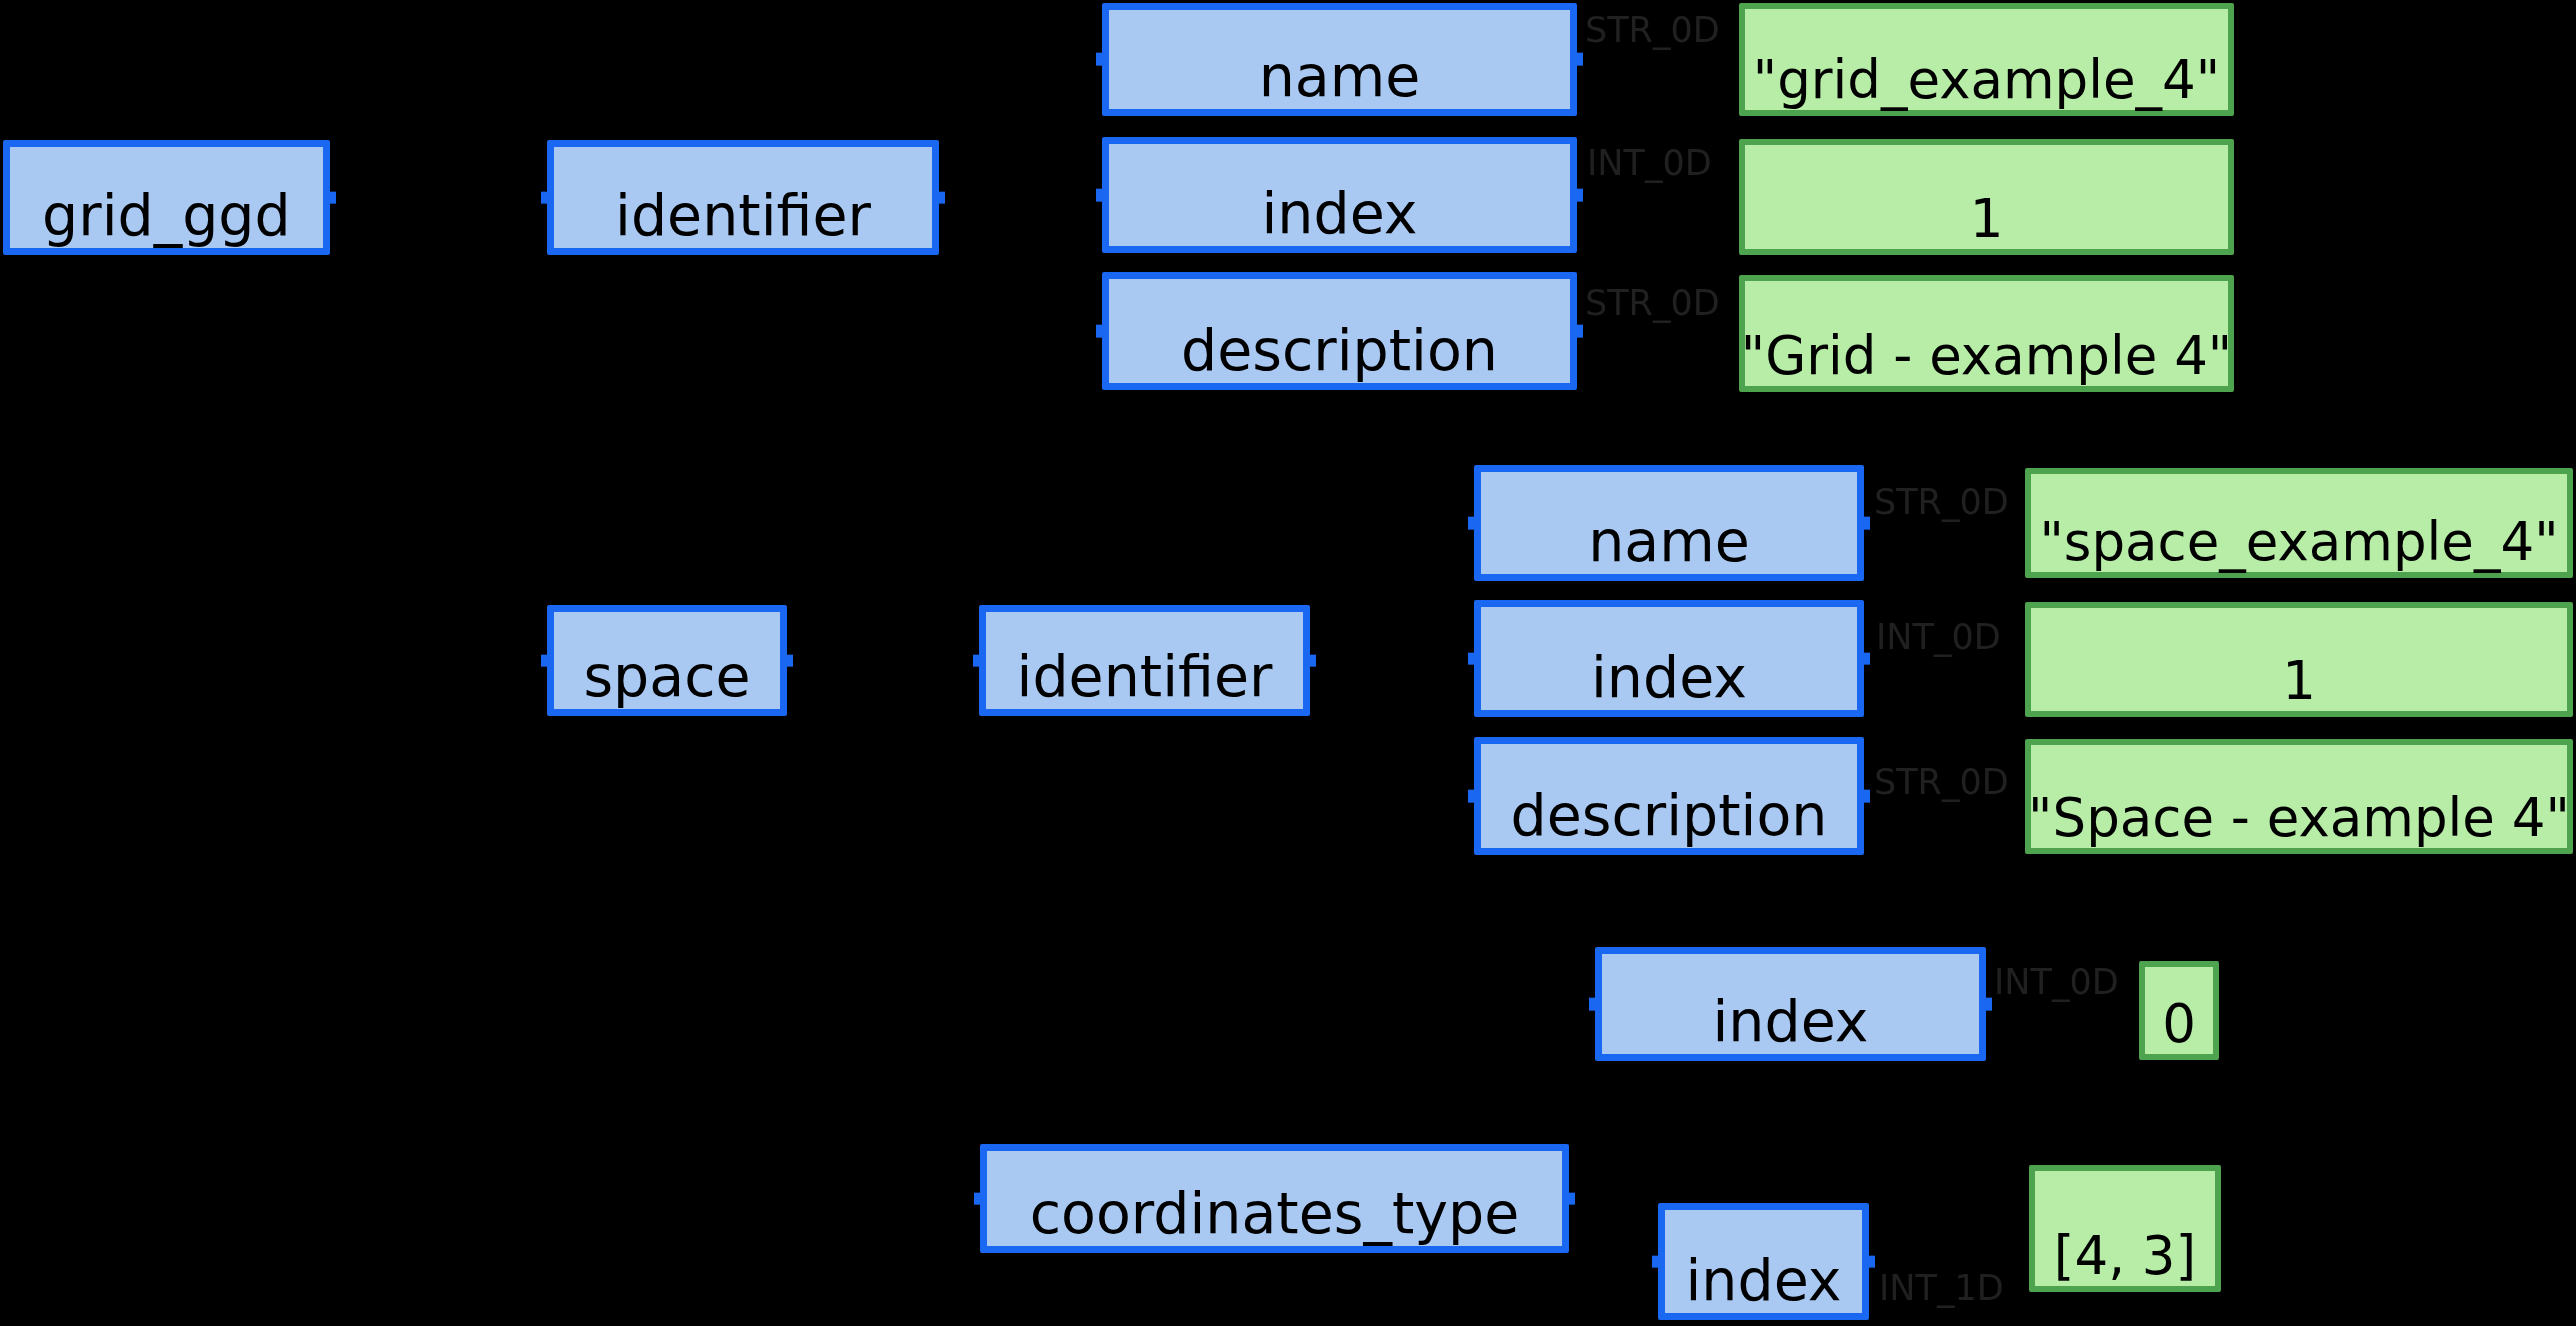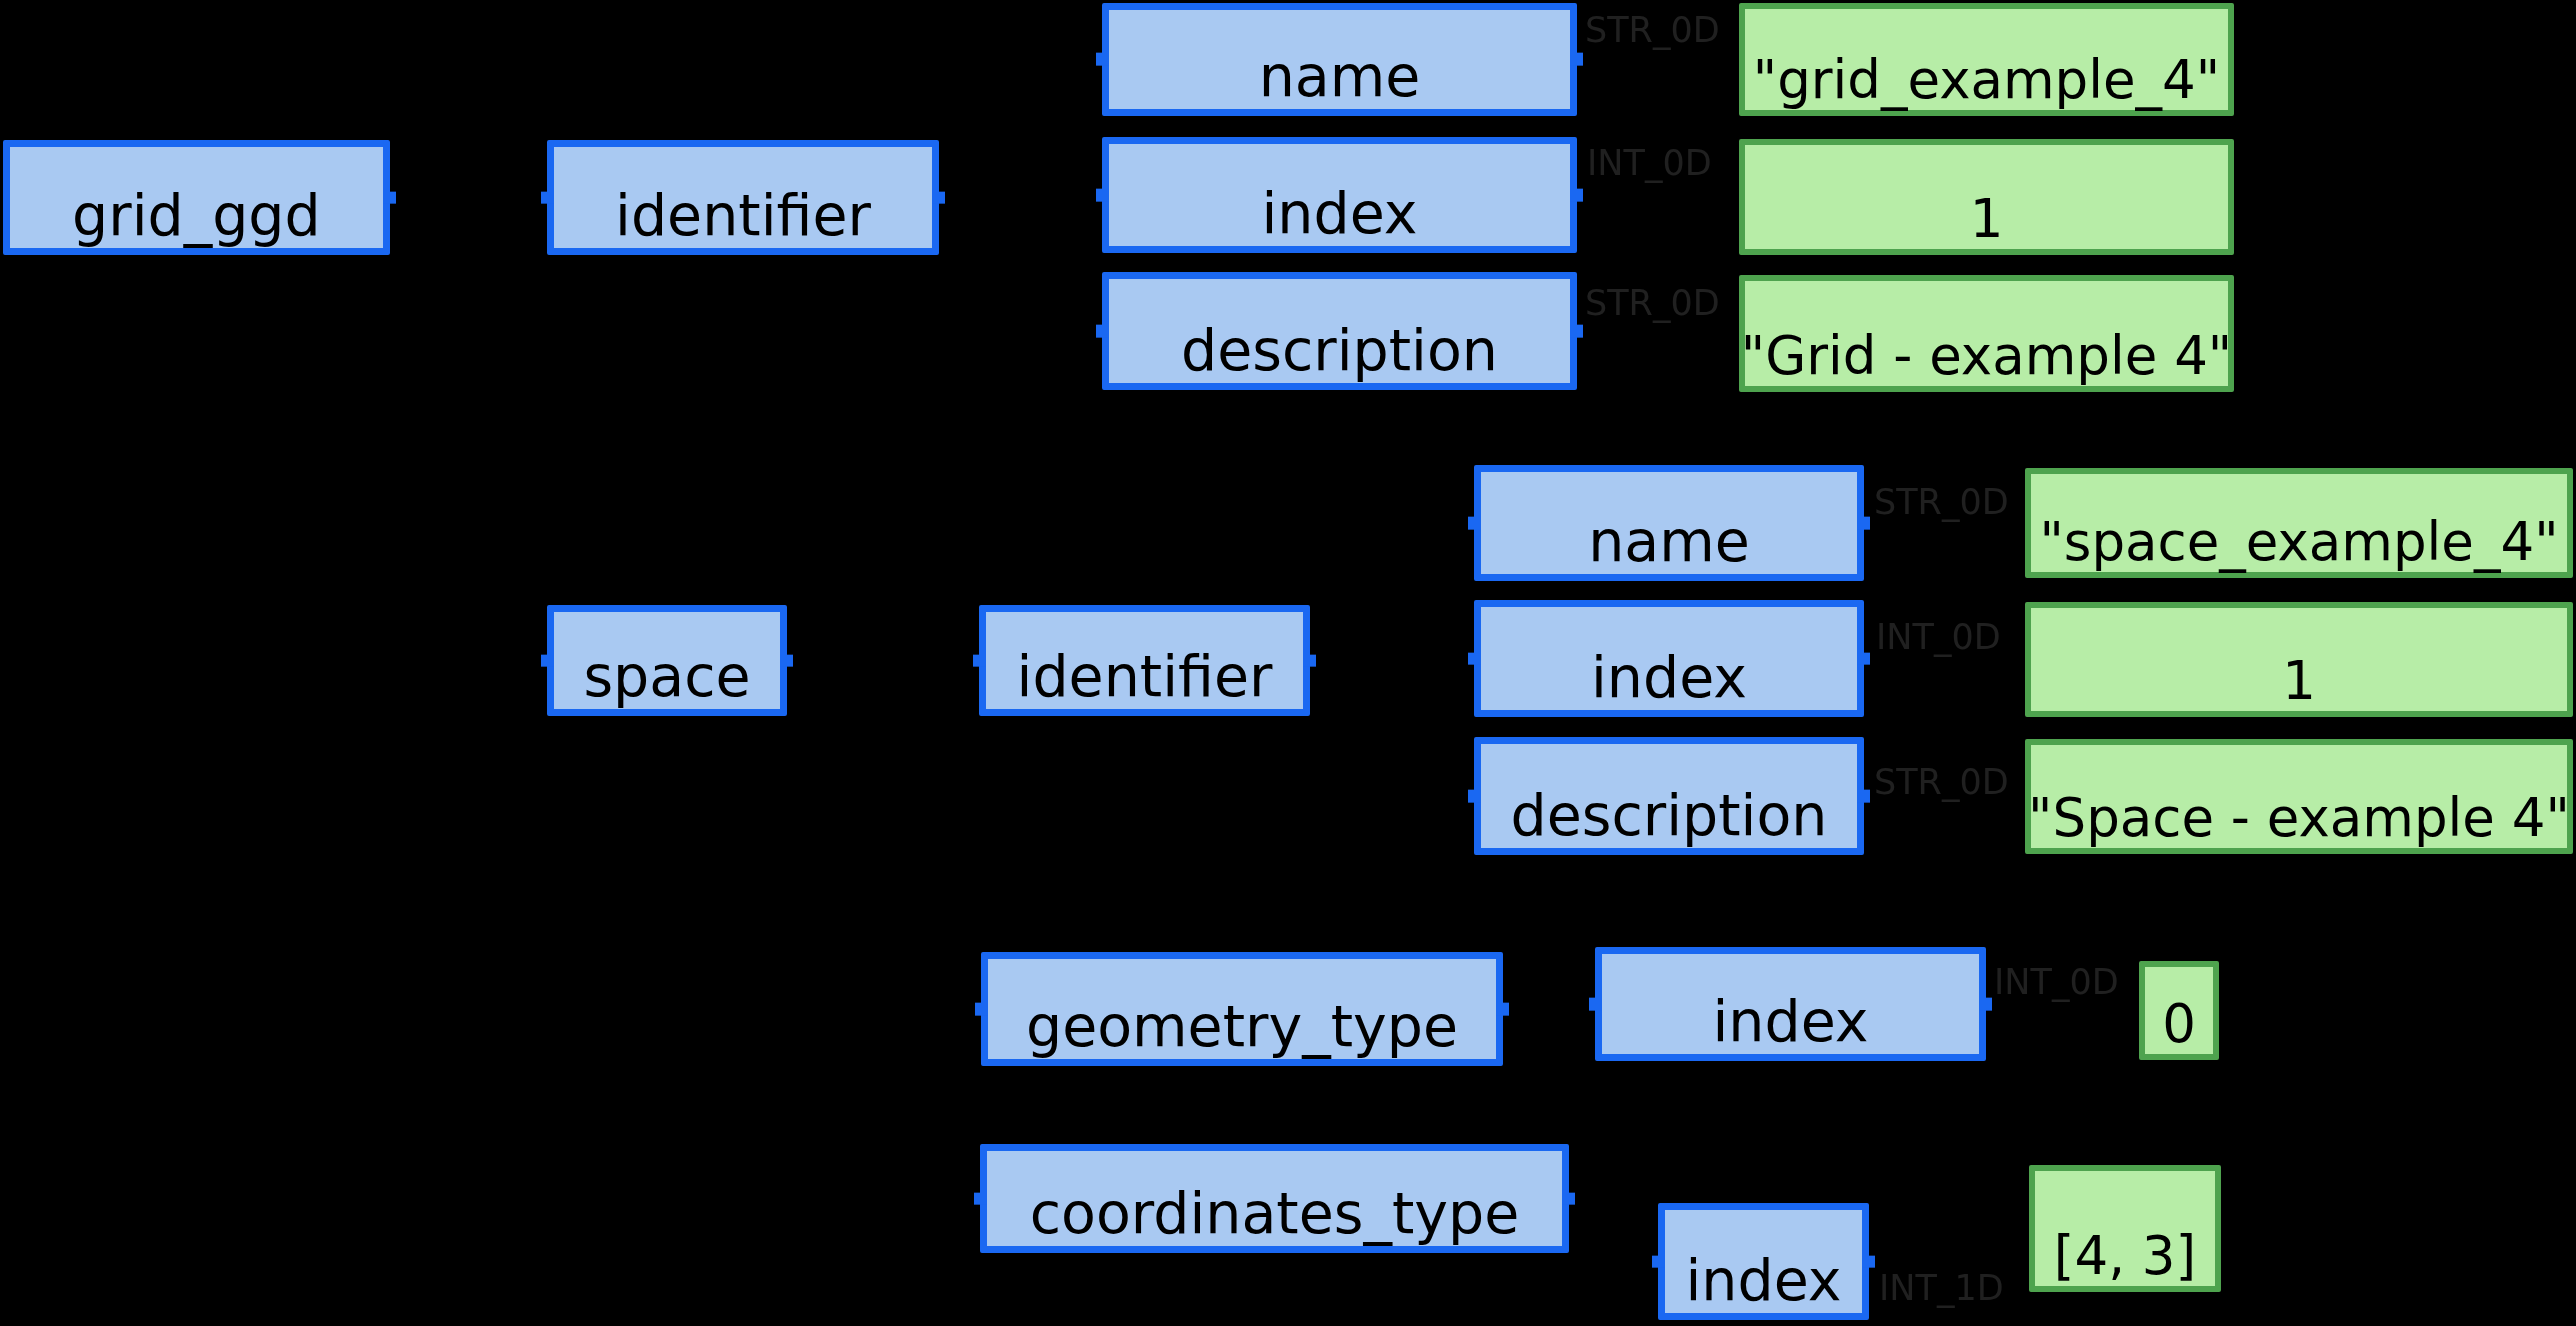--- a/index.html
+++ b/index.html
@@ -55,21 +55,21 @@
     font-size:35px;
     line-height:1.15;
     white-space:nowrap;
   }
 </style>
 </head>
 <body>
 
 <div class="canvas">
 
-  <div class="nbox blue root" style="left:2.9px;top:140px;width:387px;height:115px">
+  <div class="nbox blue root" style="left:2.9px;top:140px;width:327px;height:115px">
     <span>grid_ggd</span>
   </div>
 
   <div class="nbox blue" style="left:547px;top:140px;width:392px;height:115px">
     <span>identifier</span>
   </div>
 
   <div class="nbox blue" style="left:1102px;top:2.9px;width:475px;height:113px">
     <span>name</span>
   </div>
@@ -119,23 +119,20 @@
   <div class="nbox green" style="left:2025px;top:468px;width:548px;height:110px">
     <span>"space_example_4"</span>
   </div>
   <div class="nbox green" style="left:2025px;top:602px;width:548px;height:115px">
     <span>1</span>
   </div>
   <div class="nbox green" style="left:2025px;top:739px;width:548px;height:115px">
     <span>"Space - example 4"</span>
   </div>
 
-  <div class="nbox blue" style="left:981px;top:952px;width:522px;height:114px">
-    <span>geometry_type</span>
-  </div>
   <div class="nbox blue" style="left:1595px;top:947px;width:391px;height:114px">
     <span>index</span>
   </div>
   <div class="elabel" style="left:1994px;top:962px">INT_0D</div>
   <div class="nbox green" style="left:2139px;top:961px;width:80px;height:99px">
     <span>0</span>
   </div>
 
   <div class="nbox blue" style="left:980px;top:1144px;width:589px;height:109px">
     <span>coordinates_type</span>

